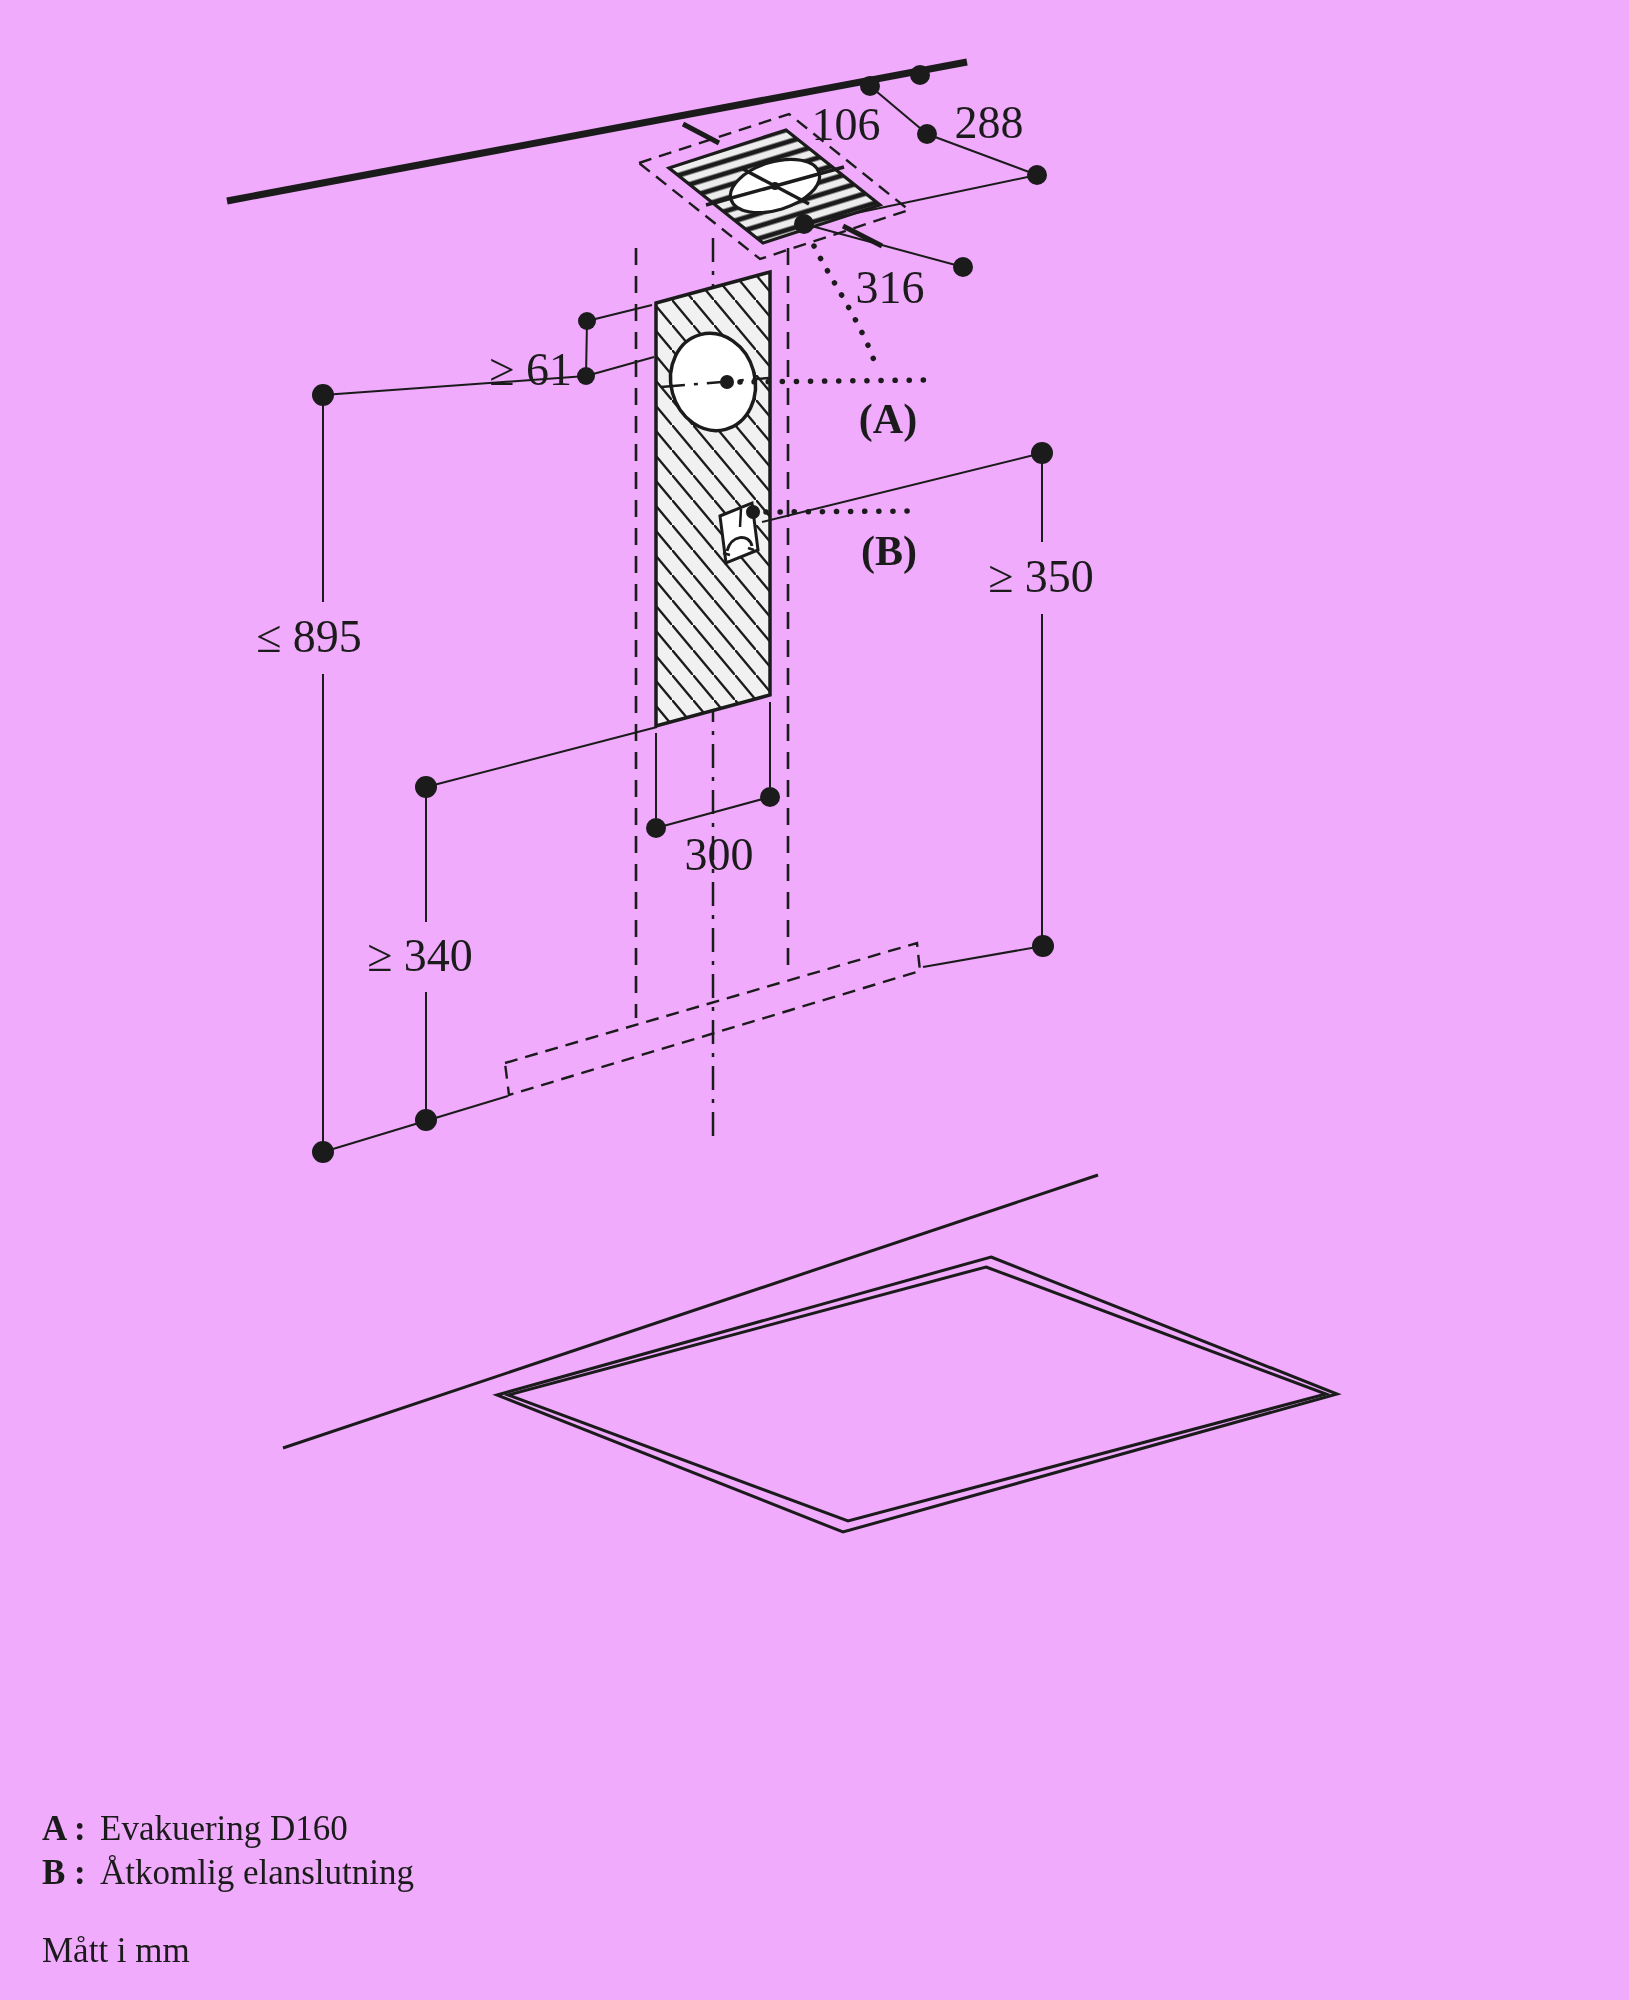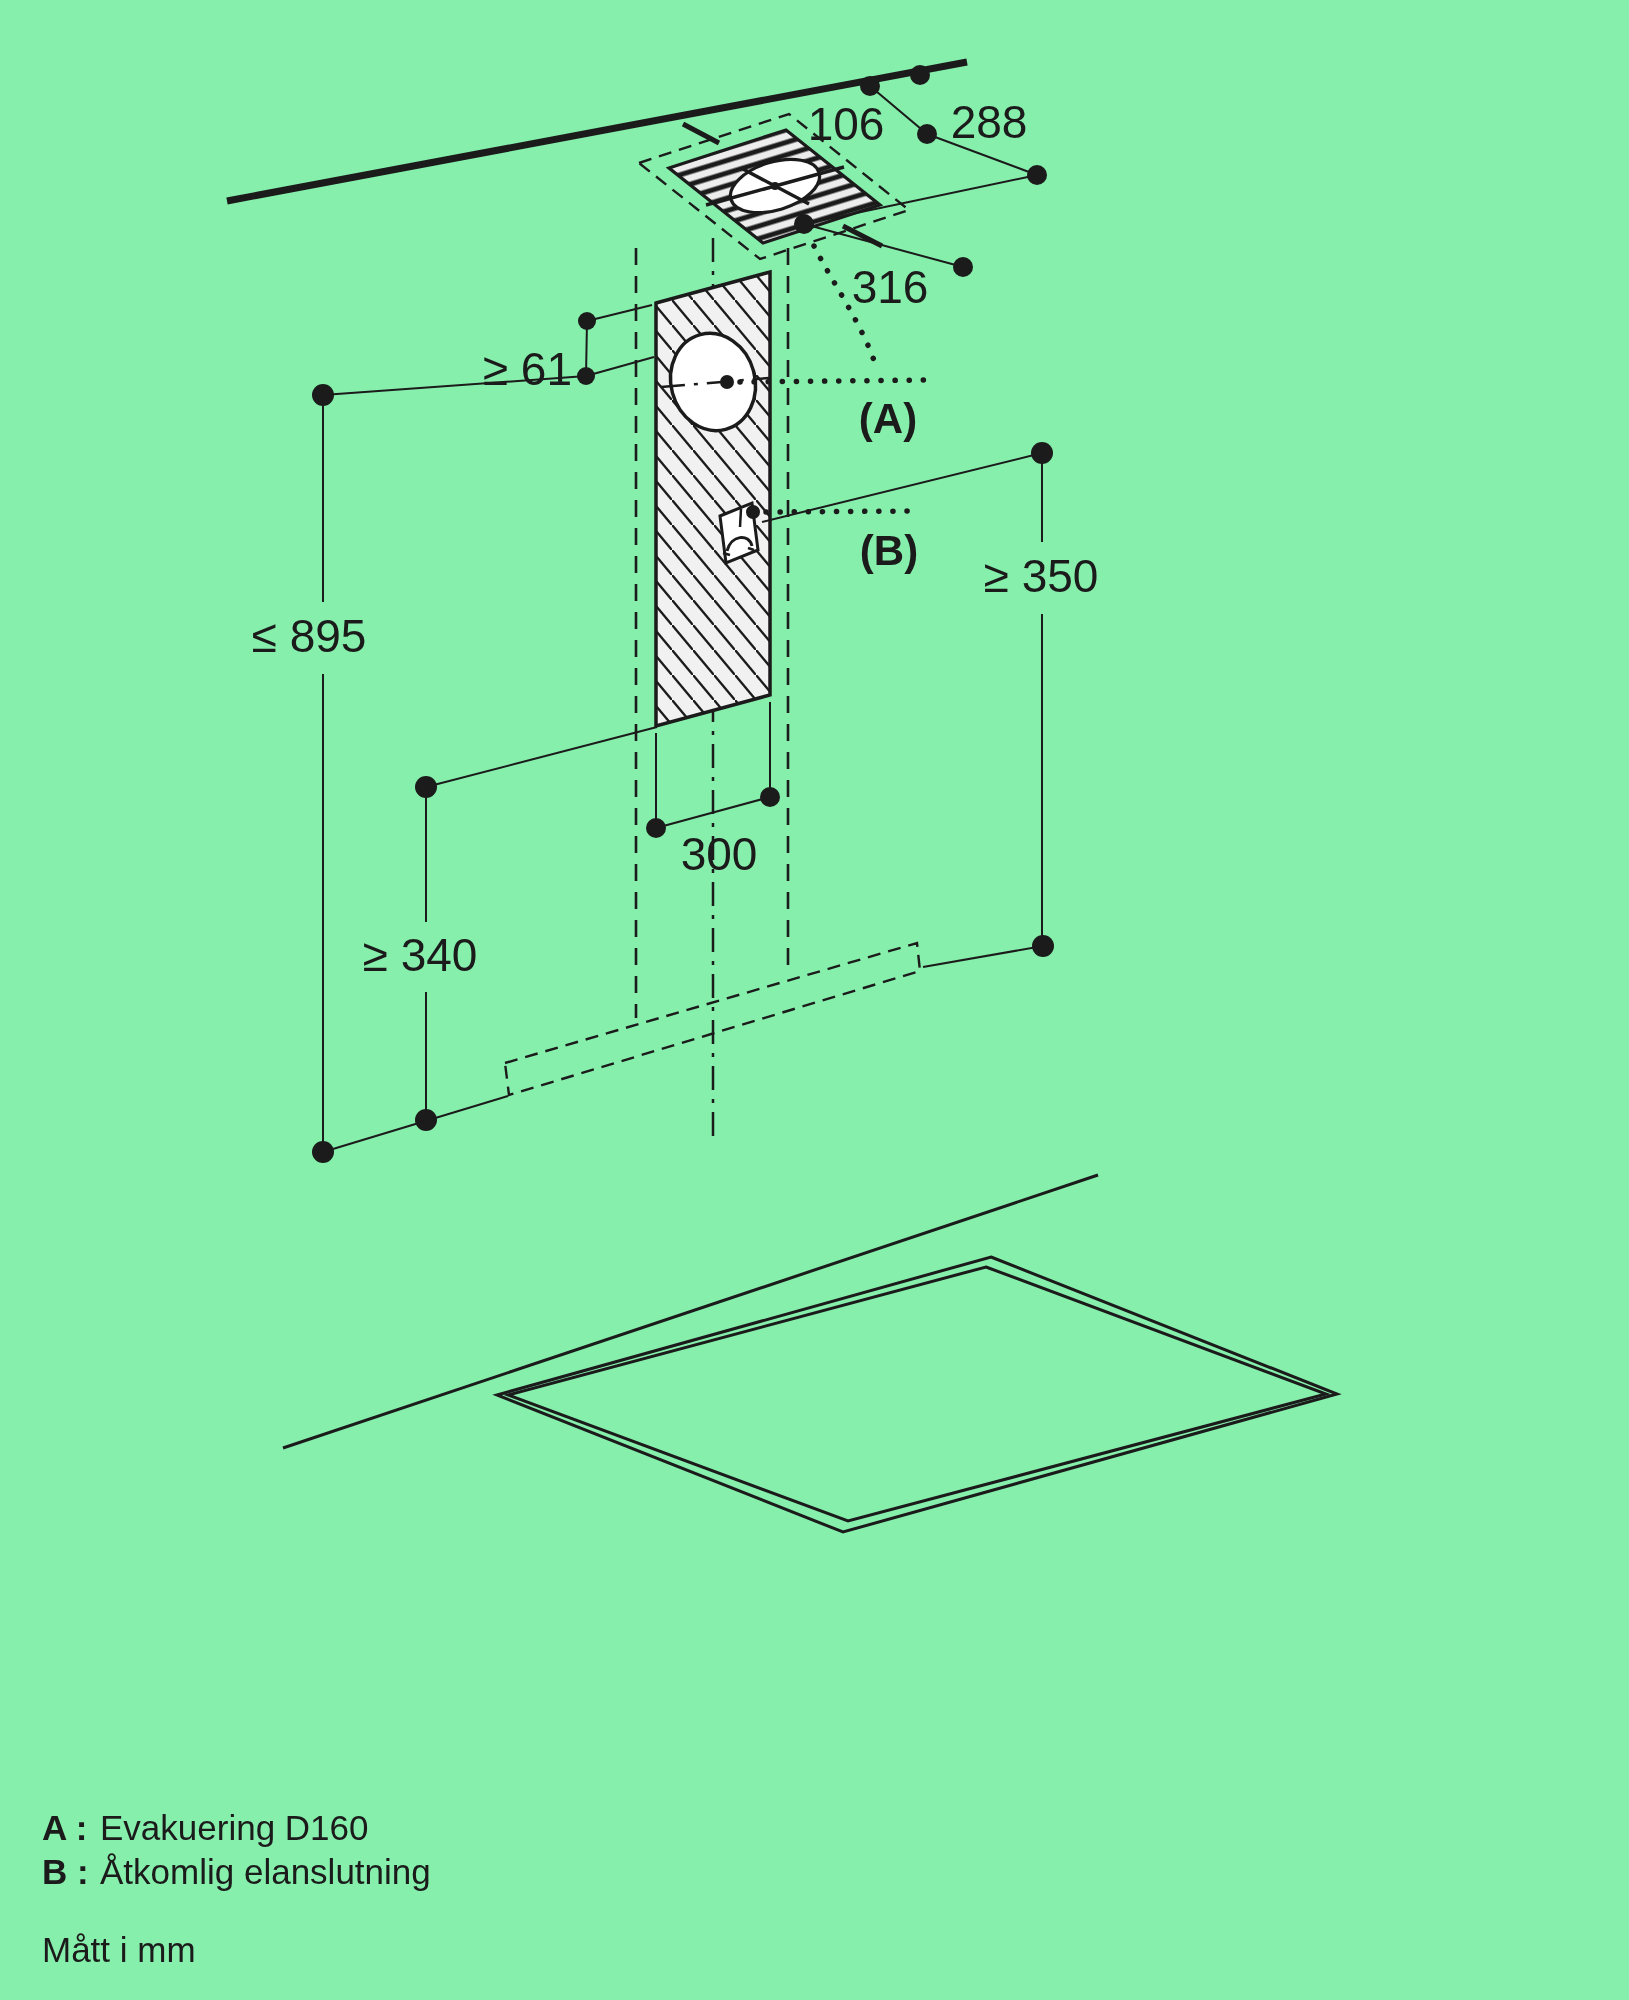--- a/index.html
+++ b/index.html
@@ -1,17 +1,17 @@
 <!DOCTYPE html>
 <html><head>
 <meta charset="utf-8">
 <style>
   html,body{margin:0;padding:0;background:#ffffff;}
-  .page{position:relative;width:1629px;height:2000px;background:#86efac;overflow:hidden;
-        font-family:Liberation Sans, sans-serif;}
+  .page{position:relative;width:1629px;height:2000px;background:#f0abfc;overflow:hidden;
+        font-family:Liberation Serif, serif;}
   svg{display:block;}
   .thin{stroke:#1b1b1b;stroke-width:2;fill:none;}
   .mid{stroke:#1b1b1b;stroke-width:3;fill:none;}
   .dot{fill:#1b1b1b;stroke:none;}
   .dashed{stroke:#1b1b1b;stroke-width:2.6;fill:none;stroke-dasharray:17 11;}
   .dashdot{stroke:#1b1b1b;stroke-width:2.5;fill:none;stroke-dasharray:24 9 4 9;}
   .dashfine{stroke:#1b1b1b;stroke-width:2.4;fill:none;stroke-dasharray:13 8;}
   .dotted{stroke:#1b1b1b;stroke-width:5.5;fill:none;stroke-dasharray:0.1 14;stroke-linecap:round;}
   .dimtext{font-size:46px;fill:#1b1b1b;}
   .callout{font-size:42px;font-weight:bold;fill:#1b1b1b;}

